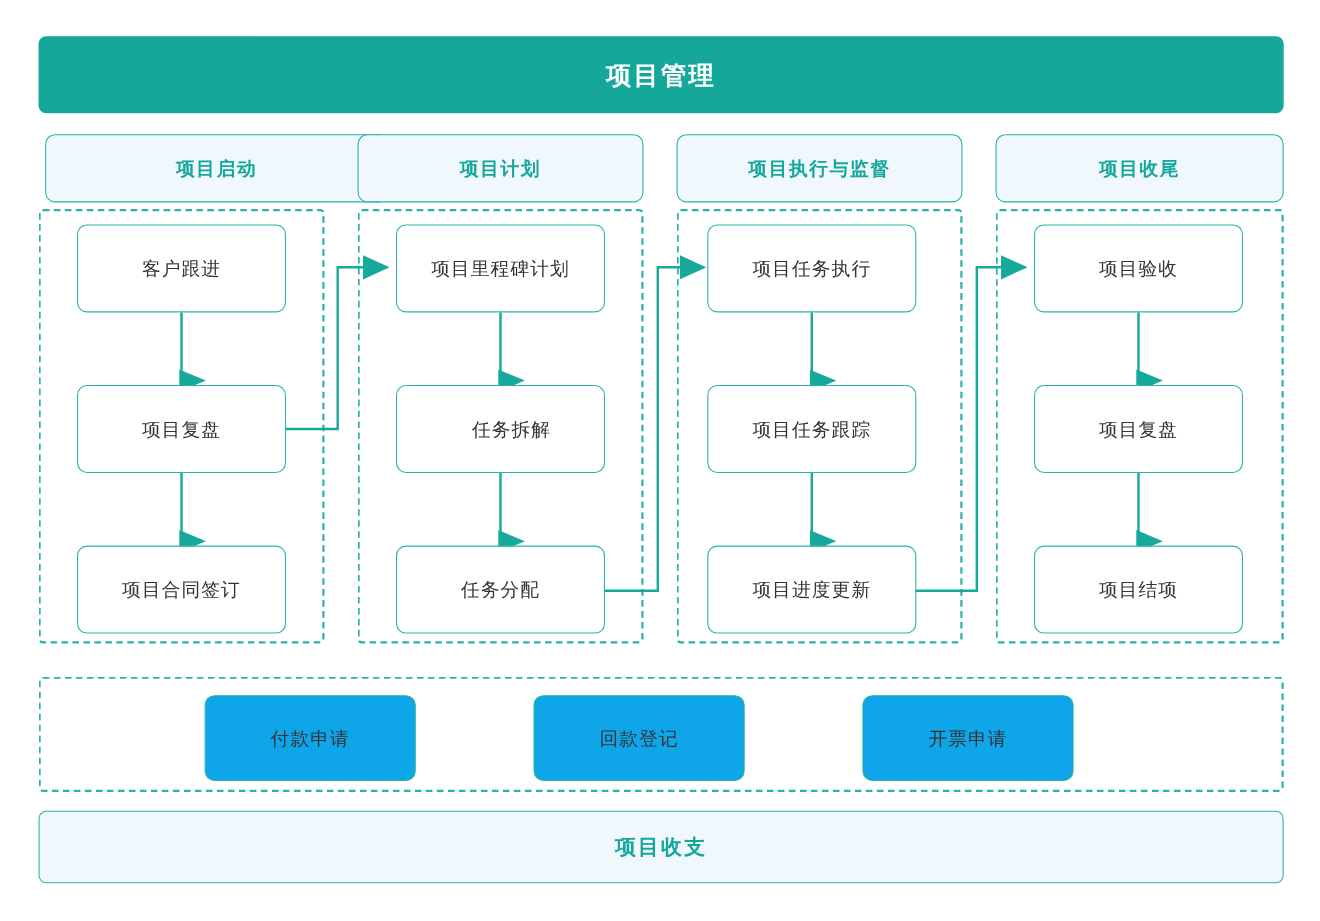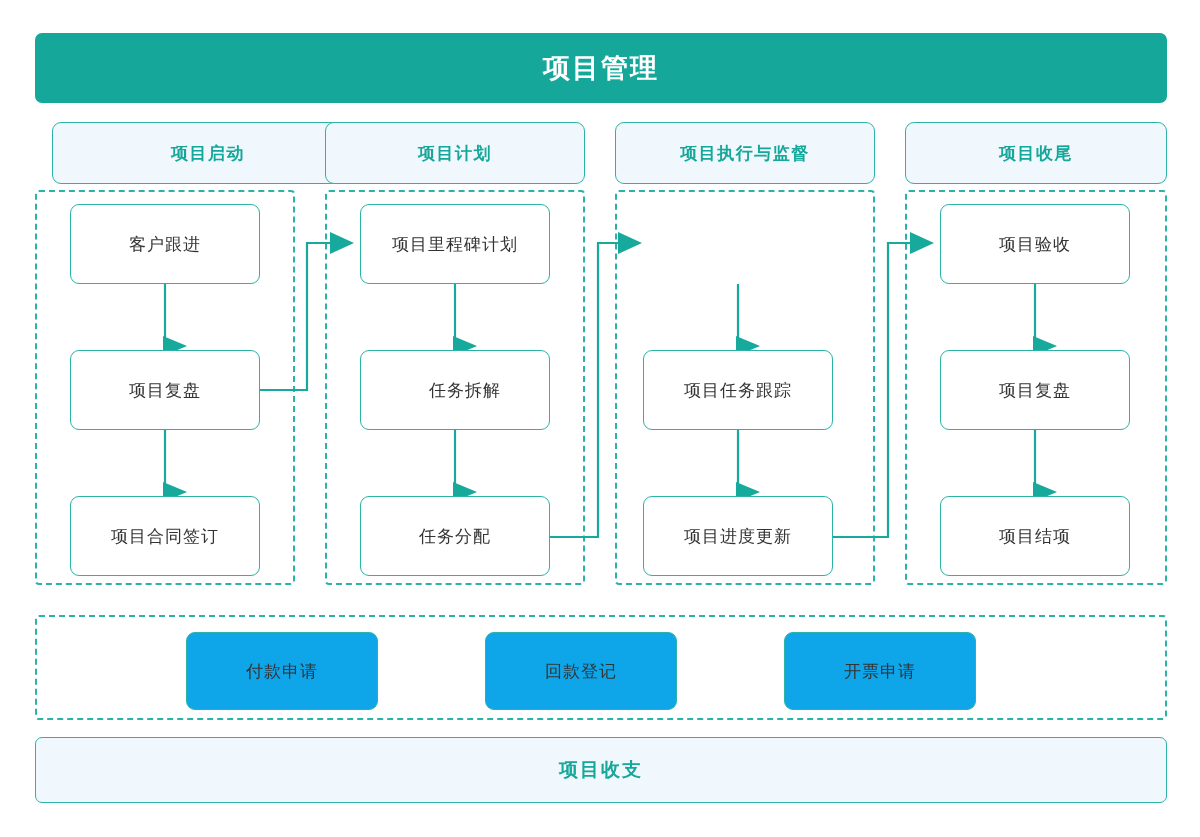--- a/index.html
+++ b/index.html
@@ -28,21 +28,21 @@
     width: 1132px;
     height: 70px;
     background: #14A79A;
     border-radius: 7px;
     display: flex;
     align-items: center;
     justify-content: center;
   }
   .master-header-title {
     color: #ffffff;
-    font-size: 27px;
+    font-size: 23px;
     font-weight: bold;
     letter-spacing: 2px;
   }
 
   
   .phase-header {
     position: absolute;
     top: 122px;
     height: 62px;
     background: #F1F8FD;
@@ -148,21 +148,21 @@
 </style>
 </head>
 <body>
 
 <div id="canvas">
 
   <div class="master-header">
     <span class="master-header-title">项目管理</span>
   </div>
 
-  <div class="phase-header" style="left:52px; width:312px;">
+  <div class="phase-header" style="left:41px; width:312px;">
     <span class="phase-header-label">项目启动</span>
   </div>
   <div class="phase-header" style="left:325px; width:260px;">
     <span class="phase-header-label">项目计划</span>
   </div>
   <div class="phase-header" style="left:615px; width:260px;">
     <span class="phase-header-label">项目执行与监督</span>
   </div>
   <div class="phase-header" style="left:905px; width:262px;">
     <span class="phase-header-label">项目收尾</span>
@@ -218,20 +218,23 @@
   <div class="node" style="left:360px; top:204px; width:190px;">
     <span class="node-label">项目里程碑计划</span>
   </div>
   <div class="node" style="left:360px; top:350px; width:190px;padding-left:20px;">
     <span class="node-label">任务拆解</span>
   </div>
   <div class="node" style="left:360px; top:496px; width:190px;">
     <span class="node-label">任务分配</span>
   </div>
 
+  <div class="node" style="left:643px; top:204px; width:190px;">
+    <span class="node-label">项目任务执行</span>
+  </div>
   <div class="node" style="left:643px; top:350px; width:190px;">
     <span class="node-label">项目任务跟踪</span>
   </div>
   <div class="node" style="left:643px; top:496px; width:190px;">
     <span class="node-label">项目进度更新</span>
   </div>
 
   <div class="node" style="left:940px; top:204px; width:190px;">
     <span class="node-label">项目验收</span>
   </div>

